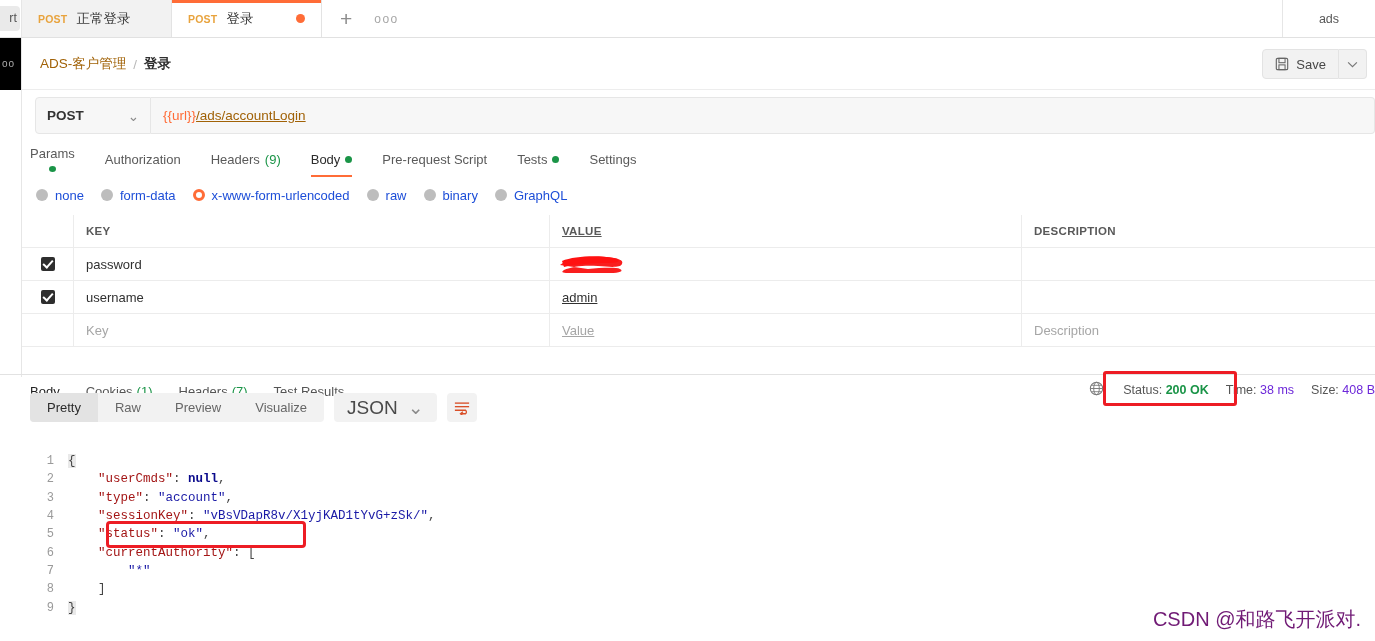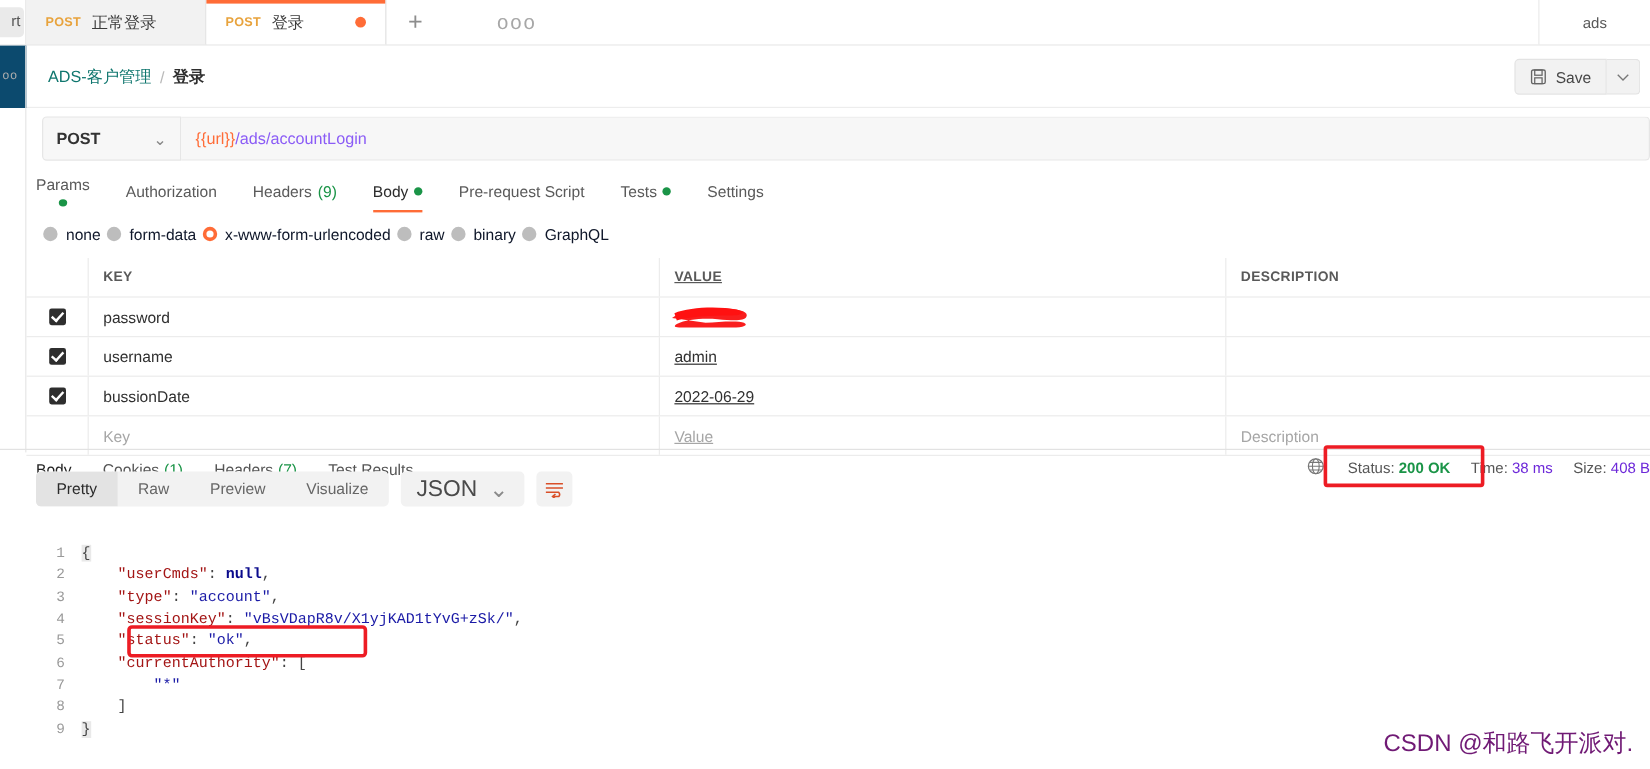--- a/index.html
+++ b/index.html
@@ -43,45 +43,45 @@
   .tab .tname { font-size: 13.5px; color: #3b3b3b; }
   .tab .dot-unsaved {
     width: 9px; height: 9px; border-radius: 50%; background: #ff6c37;
     margin-left: auto;
   }
   .tabplus {
     display: flex; align-items: center; gap: 22px;
     padding: 0 18px; background: #fff; color: #9a9a9a;
   }
   .tabplus .plus { font-size: 21px; font-weight: 300; color: #8d8d8d; }
-  .tabplus .ellip { font-size: 17px; letter-spacing: 1.5px; color: #a7a7a7; margin-left: 40px; }
+  .tabplus .ellip { font-size: 12px; letter-spacing: 1.5px; color: #a7a7a7; }
   .tabfill { flex: 1; background: #fff; border-right: 1px solid #e6e6e6;}
   .envbox {
     width: 92px; background: #fff; display: flex; align-items: center;
     justify-content: center; font-size: 12.5px; color: #585858;
   }
 
   
   .crumbrow {
     position: absolute; left: 0; top: 38px; width: 1375px; height: 52px;
     background: #fff; border-bottom: 1px solid #ededed;
   }
   .crumb-stub {
     position: absolute; left: 0; top: 0; width: 22px; height: 52px;
-    background: #0c4a6e; border-right: 1px solid #e6e6e6;
+    background: #000000; border-right: 1px solid #e6e6e6;
   }
   .crumb-stub .oo {
     position: absolute; left: 2px; top: 20px; font-size: 10px;
     letter-spacing: 1px; color: #adadad;
   }
   .crumb {
     position: absolute; left: 40px; top: 0; height: 52px;
     display: flex; align-items: center; gap: 7px; font-size: 13.5px;
   }
-  .crumb .c1 { color: #0f766e; }
+  .crumb .c1 { color: #a16207; }
   .crumb .sep { color: #b9b9b9; }
   .crumb .c2 { color: #2e2e2e; font-weight: bold; }
   .savegrp {
     position: absolute; right: 8px; top: 11px; height: 30px; display: flex;
   }
   .savebtn {
     display: flex; align-items: center; gap: 7px; padding: 0 12px;
     background: #f2f2f2; border: 1px solid #e3e3e3; border-radius: 4px 0 0 4px;
     font-size: 13px; color: #474747; height: 30px;
   }
@@ -106,21 +106,21 @@
     display: flex; align-items: center; justify-content: space-between;
     padding: 0 11px; font-size: 13.5px; color: #333; font-weight: 600;
   }
   .methodsel .cv { color: #8a8a8a; font-weight: normal; }
   .urlinput {
     flex: 1; height: 37px; background: #f7f7f7;
     border: 1px solid #e6e6e6; border-left: none; border-radius: 0 4px 4px 0;
     display: flex; align-items: center; padding-left: 12px; font-size: 13.5px;
   }
   .urlinput .var { color: #ff6c37; }
-  .urlinput .rest { color: #8b5cf6; }
+  .urlinput .rest { color: #a16207; text-decoration: underline; }
 
   
   .reqtabs {
     position: absolute; left: 30px; top: 146px; height: 28px;
     display: flex; align-items: flex-start; gap: 0;
   }
   .rtab {
     position: relative; display: flex; align-items: center; gap: 5px;
     padding: 0 15px; height: 26px; font-size: 13px; color: #5a5a5a;
   }
@@ -129,21 +129,21 @@
   .rtab.active::after {
     content: ""; position: absolute; left: 15px; right: 15px; bottom: -5px;
     height: 2px; background: #ff6c37;
   }
   .gdot { width: 7px; height: 7px; border-radius: 50%; background: #1a9447; }
   .cnt { color: #1a9447; }
 
   
   .bodytypes {
     position: absolute; left: 36px; top: 185px; height: 20px;
-    display: flex; align-items: center; gap: 5px; font-size: 13px; color: #0f172a;
+    display: flex; align-items: center; gap: 17px; font-size: 13px; color: #1d4ed8;
   }
   .btype { display: flex; align-items: center; gap: 7px; }
   .radio {
     width: 12px; height: 12px; border-radius: 50%; background: #bdbdbd;
   }
   .radio.sel {
     background: #fff; border: 3.5px solid #ff6c37;
   }
 
   
@@ -401,28 +401,20 @@
 
     <div class="row">
       <div class="cbcol">
         <span class="cb"></span>
       </div>
       <div class="kcol">username</div>
       <div class="vcol">admin</div>
       <div class="dcol"></div>
     </div>
 
-    <div class="row">
-      <div class="cbcol">
-        <span class="cb"></span>
-      </div>
-      <div class="kcol">bussionDate</div>
-      <div class="vcol">2022-06-29</div>
-      <div class="dcol"></div>
-    </div>
 
     <div class="row empty">
       <div class="cbcol"></div>
       <div class="kcol">Key</div>
       <div class="vcol">Value</div>
       <div class="dcol">Description</div>
     </div>
   </div>
 
   <div class="respsep"></div>

